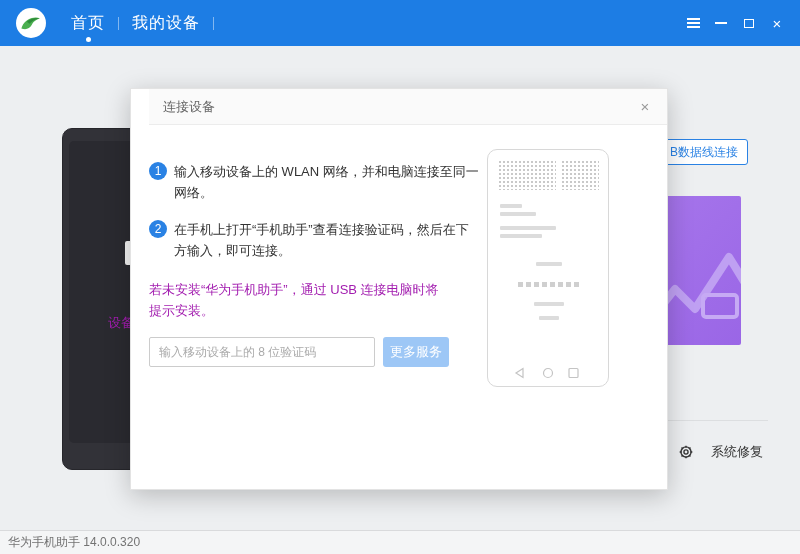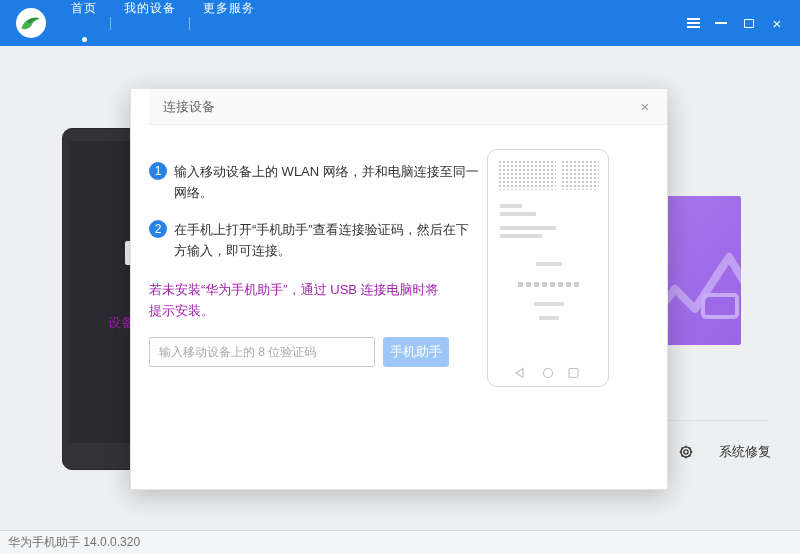--- a/index.html
+++ b/index.html
@@ -6,22 +6,22 @@
   html, body { width: 800px; height: 554px; overflow: hidden; }
   body { font-family: "Liberation Sans", "DejaVu Sans", sans-serif; }
   .app { position: relative; width: 800px; height: 554px; background: #edeff1; overflow: hidden; }
 
   
   .titlebar { position: absolute; top: 0; left: 0; width: 800px; height: 46px;
     background: #1d7de4; display: flex; align-items: center; z-index: 5; }
   .logo { width: 30px; height: 30px; border-radius: 50%; background: #fff;
     margin: 0 12px 0 16px; display: flex; align-items: center; justify-content: center; flex: 0 0 auto; }
   .nav { display: flex; align-items: center; height: 100%; }
-  .nav-item { position: relative; color: #fff; font-size: 12px; padding: 0 13px;
-    height: 100%; display: flex; cursor: pointer; letter-spacing: 1px; }
+  .nav-item { position: relative; color: #fff; font-size: 16px; padding: 0 13px;
+    height: 100%; display: flex; align-items: center; cursor: pointer; letter-spacing: 1px; }
   .nav-dot { position: absolute; left: 50%; bottom: 4px; width: 5px; height: 5px;
     margin-left: -2px; border-radius: 50%; background: #fff; }
   .nav-divider { width: 1px; height: 13px; background: rgba(255,255,255,0.45); }
   .win-controls { margin-left: auto; display: flex; align-items: center; gap: 10px; padding-right: 14px; }
   .win-btn { width: 18px; height: 18px; display: flex; align-items: center; justify-content: center;
     color: #fff; cursor: pointer; }
   .menu-lines { width: 13px; }
   .menu-lines i { display: block; height: 1.5px; background: #fff; margin: 2.5px 0; }
   .min-line { width: 12px; height: 1.5px; background: #fff; }
   .max-box { width: 10px; height: 9px; border: 1.3px solid #fff; }
@@ -41,21 +41,21 @@
     background: #fff; border: 1px solid #2a82e4; border-radius: 3px; color: #2a82e4;
     font-size: 12px; line-height: 24px; cursor: pointer; white-space: nowrap; }
 
   .promo-panel { position: absolute; left: 604px; top: 196px; width: 137px; height: 149px;
     background: linear-gradient(135deg, #a878ec 0%, #9a66e6 100%); border-radius: 2px; overflow: hidden; }
   .promo-panel svg { position: absolute; right: -4px; bottom: 6px; }
 
   .bg-divider { position: absolute; left: 604px; top: 420px; width: 164px; height: 1px; background: #dcdee0; }
 
   .repair { position: absolute; left: 678px; top: 443px; display: flex; align-items: center;
-    gap: 25px; cursor: pointer; }
+    gap: 17px; cursor: pointer; }
   .repair-label { font-size: 13px; color: #333; }
 
   
   .statusbar { position: absolute; left: 0; bottom: 0; width: 800px; height: 24px;
     background: #f4f5f6; border-top: 1px solid #d9dadc; display: flex; align-items: center; z-index: 6; }
   .statusbar span { font-size: 12px; color: #737373; margin-left: 8px; }
 
   
   .dialog { position: absolute; left: 130px; top: 88px; width: 538px; height: 402px;
     background: #fff; border: 1px solid #e3e3e3; box-shadow: 0 6px 24px rgba(0,0,0,0.22);
@@ -123,23 +123,20 @@
     <div class="nav">
       <div class="nav-item">
         <span>首页</span>
         <span class="nav-dot"></span>
       </div>
       <span class="nav-divider"></span>
       <div class="nav-item">
         <span>我的设备</span>
       </div>
       <span class="nav-divider"></span>
-      <div class="nav-item">
-        <span>更多服务</span>
-      </div>
     </div>
     <div class="win-controls">
       <div class="win-btn">
         <span class="menu-lines">
             <i></i>
             <i></i>
             <i></i>
           </span>
       </div>
       <div class="win-btn">
@@ -154,20 +151,23 @@
     </div>
   </div>
 
   <div class="bg-phone">
     <div class="bg-phone-screen">
       <div class="bg-cable"></div>
     </div>
   </div>
   <span class="bg-device-label">设备</span>
 
+  <div class="usb-btn">
+    <span>B数据线连接</span>
+  </div>
 
   <div class="promo-panel">
     <svg width="104" height="96" viewBox="0 0 104 96">
       <polyline points="4,84 34,46 54,66 88,14 104,40" fill="none" stroke="#bfa0f2" stroke-width="8" stroke-linejoin="round" stroke-linecap="round"></polyline>
       <rect x="62" y="52" width="34" height="22" rx="3" fill="none" stroke="#c6aaf4" stroke-width="4"></rect>
     </svg>
   </div>
 
   <div class="bg-divider"></div>
 
@@ -195,21 +195,21 @@
 
     <div class="step step2">
       <span class="step-num">2</span>
       <span class="step-text">在手机上打开“手机助手”查看连接验证码，然后在下方输入，即可连接。</span>
     </div>
 
     <div class="hint">若未安装“华为手机助手”，通过 USB 连接电脑时将提示安装。</div>
 
     <div class="code-row">
       <input class="code-input" type="text" placeholder="输入移动设备上的 8 位验证码" style="">
-      <button class="connect-btn">手机助手</button>
+      <button class="connect-btn">更多服务</button>
     </div>
 
     <div class="ill-phone">
       <div class="qr qr-a"></div>
       <div class="qr qr-b"></div>
       <div class="bar bar-1"></div>
       <div class="bar bar-2"></div>
       <div class="bar bar-3"></div>
       <div class="bar bar-4"></div>
       <div class="bar bar-c1"></div>

